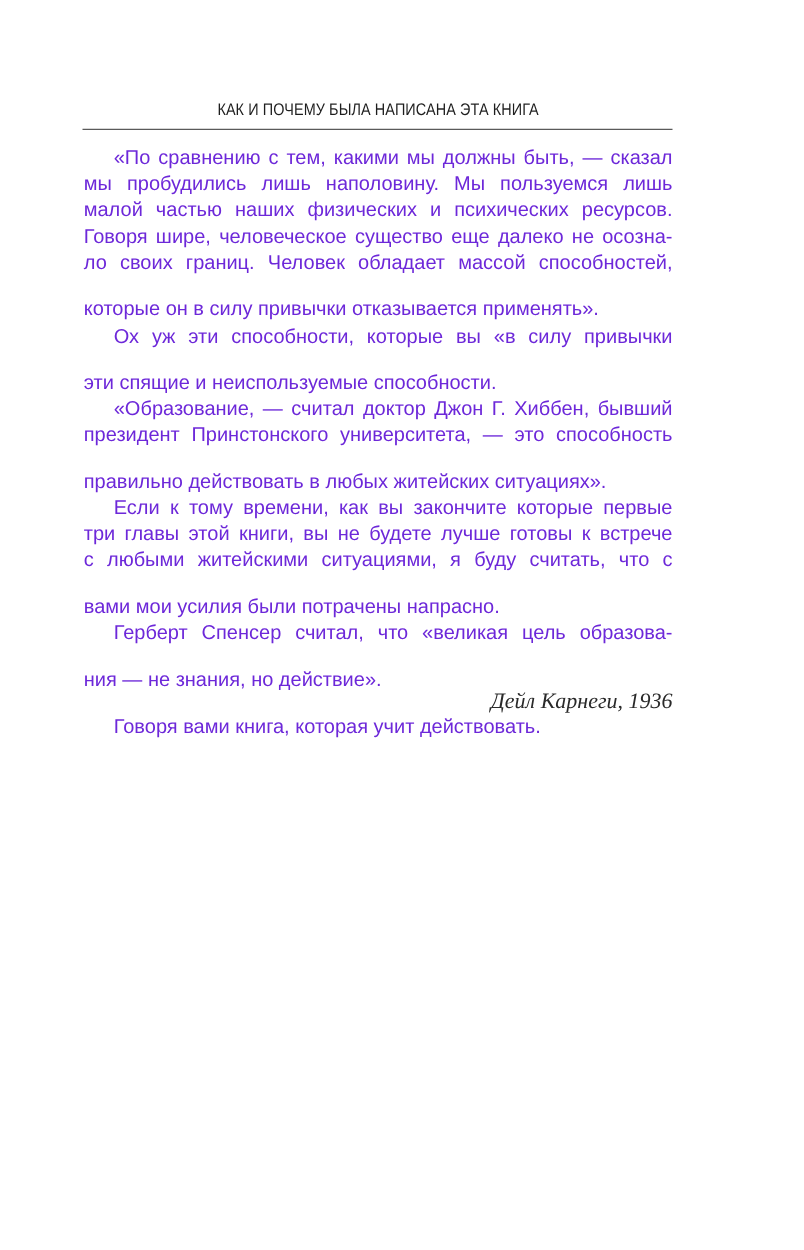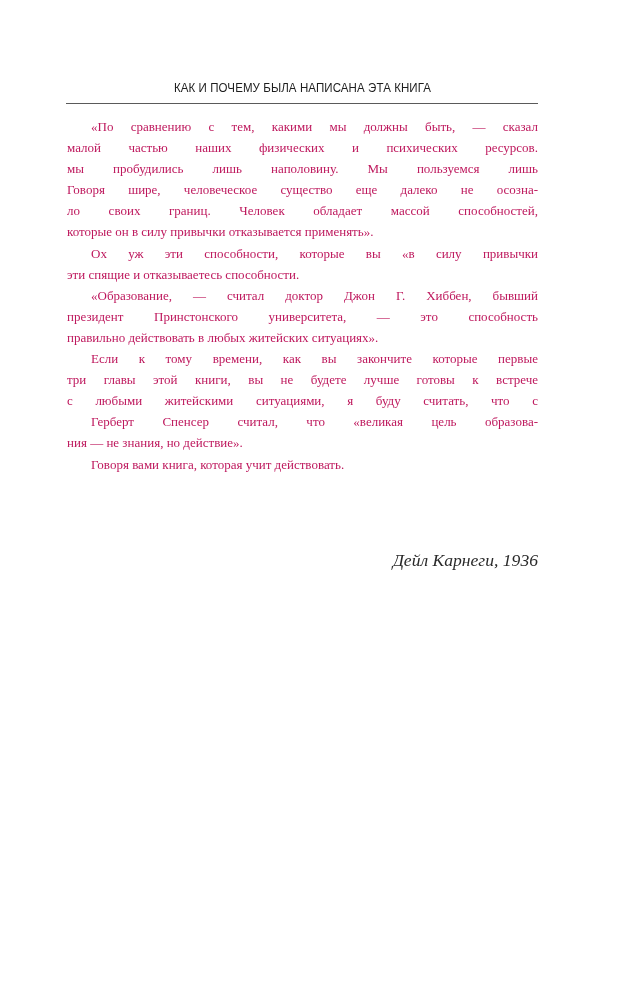--- a/index.html
+++ b/index.html
@@ -39,34 +39,35 @@
       left: -1px;
       width: 472px;
       height: 0;
       border-top: 1.2px solid #5a5a5a;
     }
     .body-text {
       position: absolute;
       top: 116px;
       left: 0;
       width: 471px;
-      font-family: Liberation Serif, serif;
-      font-size: 13px;
+      font-family: Liberation Sans, sans-serif;
+      font-size: 16px;
       line-height: 21.1px;
-      color: #be185d;
+      color: #6d28d9;
     }
     .line {
       display: block;
       white-space: nowrap;
       text-align: justify;
       text-align-last: justify;
       height: 21.1px;
     }
     .line.last {
       text-align-last: left;
+      margin-top: 16px;
     }
     .line.indent {
       padding-left: 24px;
     }
     .signature {
       position: absolute;
       top: 540px;
       right: 0;
       font-family: "Liberation Serif", serif;
       font-style: italic;
@@ -80,42 +81,43 @@
 <body>
 
 <div class="page">
   <div class="running-head">КАК И ПОЧЕМУ БЫЛА НАПИСАНА ЭТА КНИГА</div>
   <div class="rule"></div>
 
   <div class="body-text">
 
     <div>
       <span class="line indent">«По сравнению с тем, какими мы должны быть, — сказал</span>
+      <span class="line">мы пробудились лишь наполовину. Мы пользуемся лишь</span>
       <span class="line">малой частью наших физических и психических ресурсов.</span>
-      <span class="line">мы пробудились лишь наполовину. Мы пользуемся лишь</span>
       <span class="line">Говоря шире, человеческое существо еще далеко не осозна-</span>
       <span class="line">ло своих границ. Человек обладает массой способностей,</span>
       <span class="line last">которые он в силу привычки отказывается применять».</span>
     </div>
 
     <div>
       <span class="line indent">Ох уж эти способности, которые вы «в силу привычки</span>
-      <span class="line last">эти спящие и отказываетесь способности.</span>
+      <span class="line last">эти спящие и неиспользуемые способности.</span>
     </div>
 
     <div>
       <span class="line indent">«Образование, — считал доктор Джон Г. Хиббен, бывший</span>
       <span class="line">президент Принстонского университета, — это способность</span>
       <span class="line last">правильно действовать в любых житейских ситуациях».</span>
     </div>
 
     <div>
       <span class="line indent">Если к тому времени, как вы закончите которые первые</span>
       <span class="line">три главы этой книги, вы не будете лучше готовы к встрече</span>
       <span class="line">с любыми житейскими ситуациями, я буду считать, что с</span>
+      <span class="line last">вами мои усилия были потрачены напрасно.</span>
     </div>
 
     <div>
       <span class="line indent">Герберт Спенсер считал, что «великая цель образова-</span>
       <span class="line last">ния — не знания, но действие».</span>
     </div>
 
     <div>
       <span class="line indent last">Говоря вами книга, которая учит действовать.</span>
     </div>

